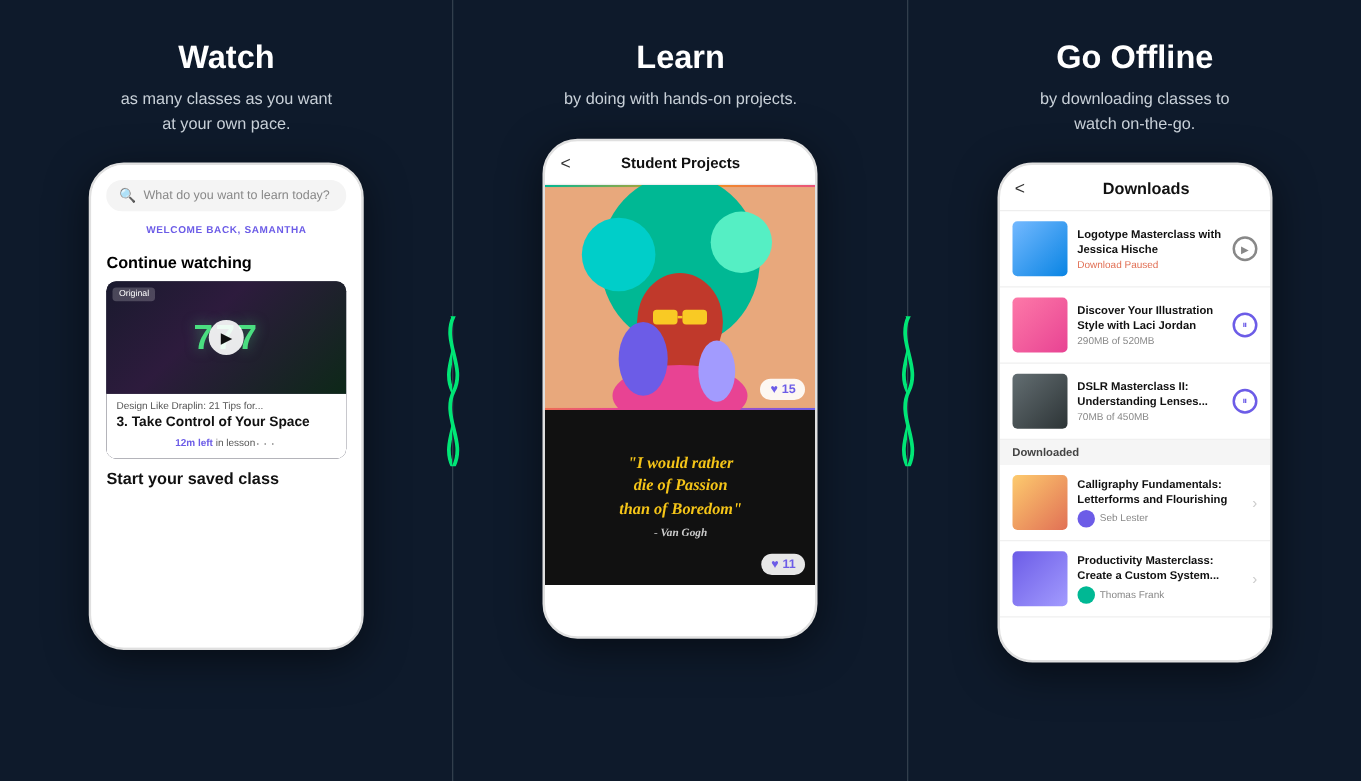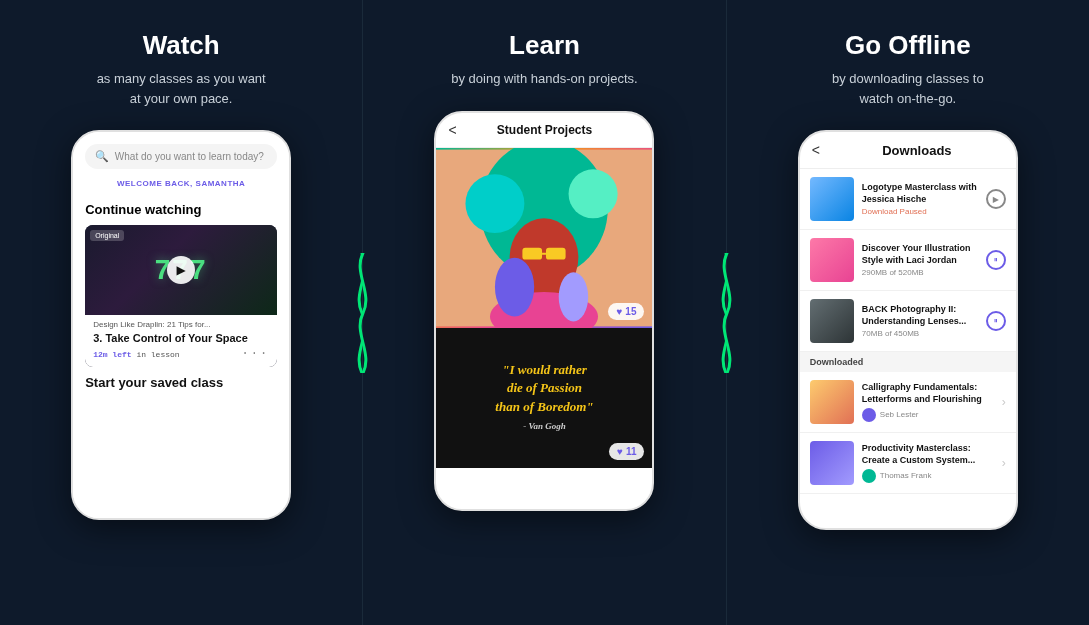--- a/index.html
+++ b/index.html
@@ -158,22 +158,21 @@
       font-size: 11px;
       font-weight: 700;
       color: #111;
       margin-bottom: 3px;
     }
     .p1-card-progress {
       font-size: 8px;
       color: #555;
       display: flex;
       align-items: center;
-      justify-content: space-between;
-      font-family: Liberation Mono, monospace;
+      justify-content: center;
     }
     .p1-progress-left {
       color: #6c5ce7;
       font-weight: 600;
     }
     .p1-dots {
       color: #888;
       font-size: 12px;
       letter-spacing: 2px;
     }
@@ -591,21 +590,21 @@
       <div class="p3-item-info">
         <div class="p3-item-title">Discover Your Illustration Style with Laci Jordan</div>
         <div class="p3-item-size">290MB of 520MB</div>
       </div>
       <div class="p3-item-action-pause">⏸</div>
     </div>
 
     <div class="p3-item">
       <div class="p3-thumb p3-thumb-3"></div>
       <div class="p3-item-info">
-        <div class="p3-item-title">BACK Photography II: Understanding Lenses...</div>
+        <div class="p3-item-title">DSLR Masterclass II: Understanding Lenses...</div>
         <div class="p3-item-size">70MB of 450MB</div>
       </div>
       <div class="p3-item-action-pause">⏸</div>
     </div>
 
     <div class="p3-downloading-header">Downloaded</div>
 
     <div class="p3-item">
       <div class="p3-thumb p3-thumb-4"></div>
       <div class="p3-item-info">

